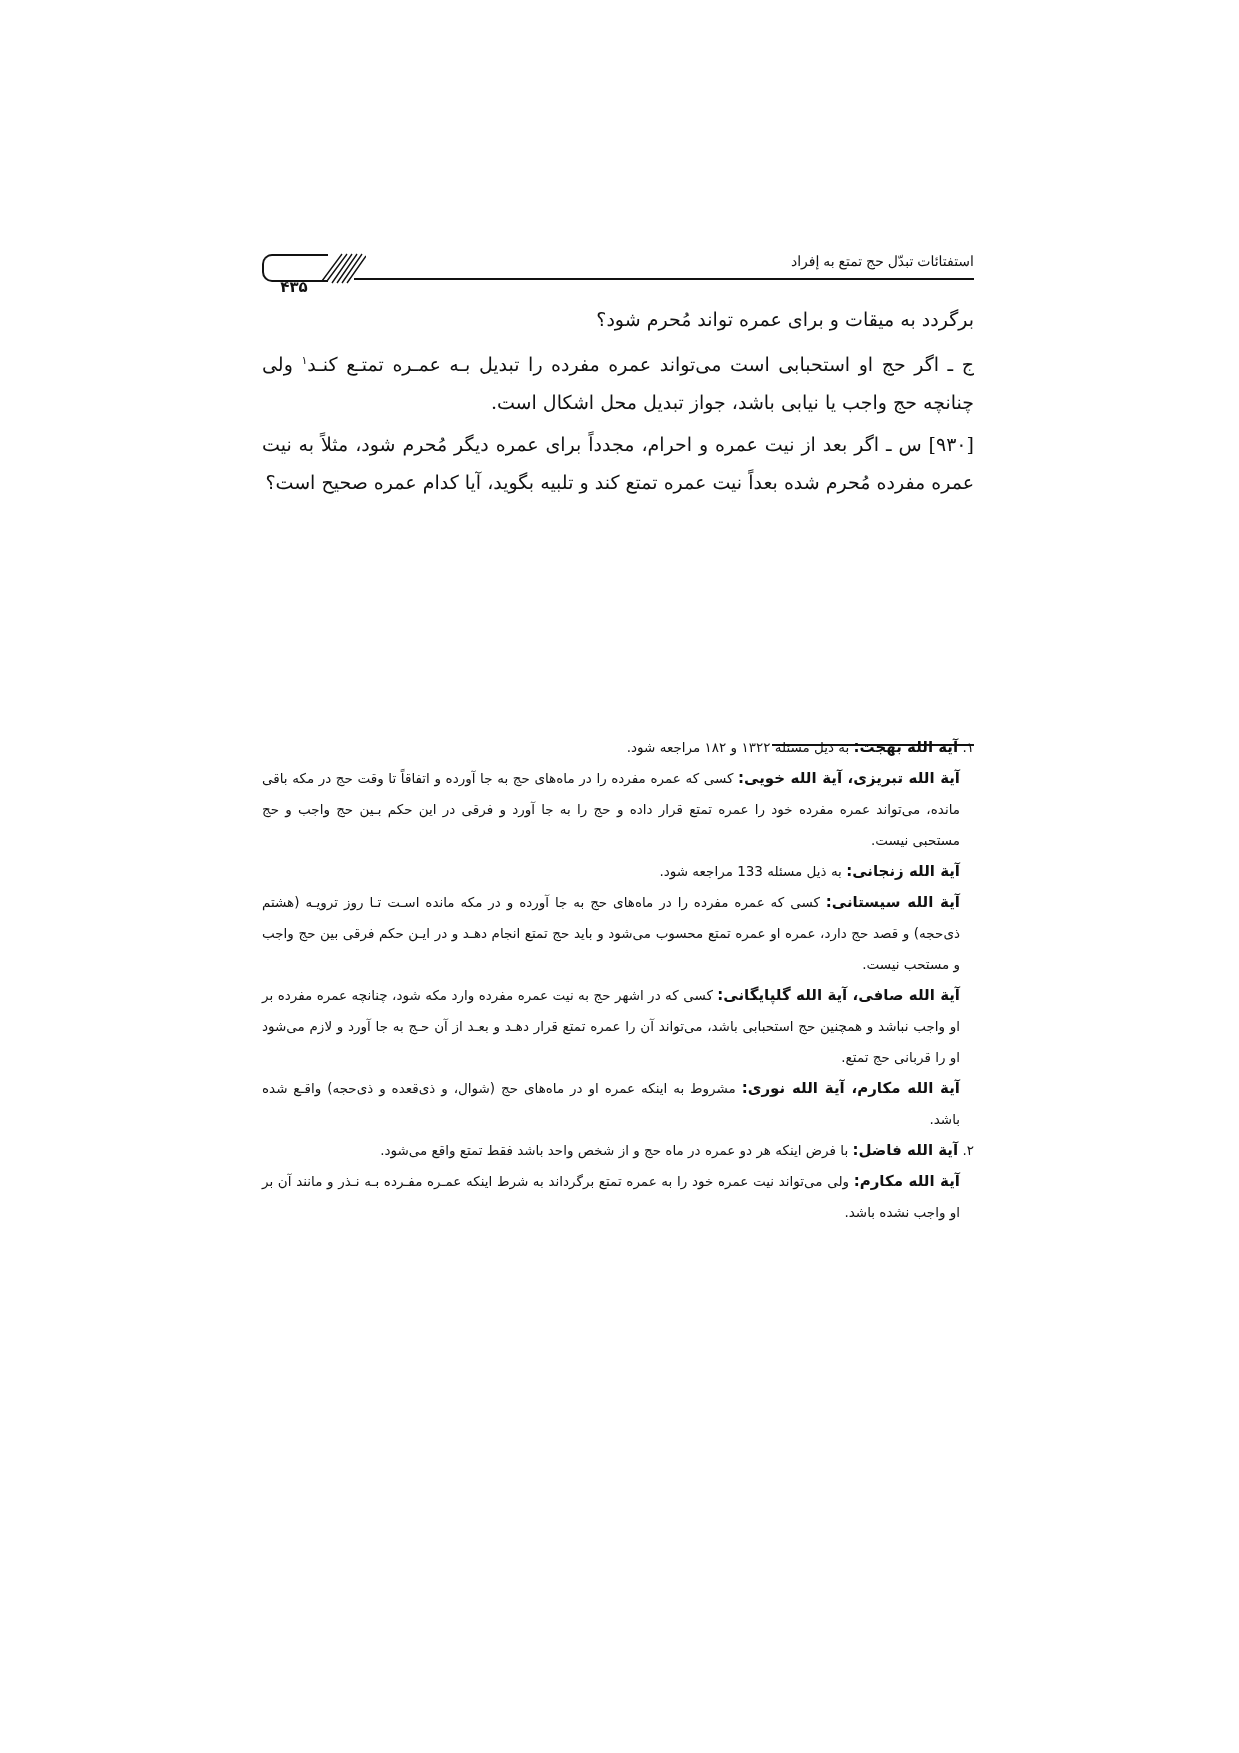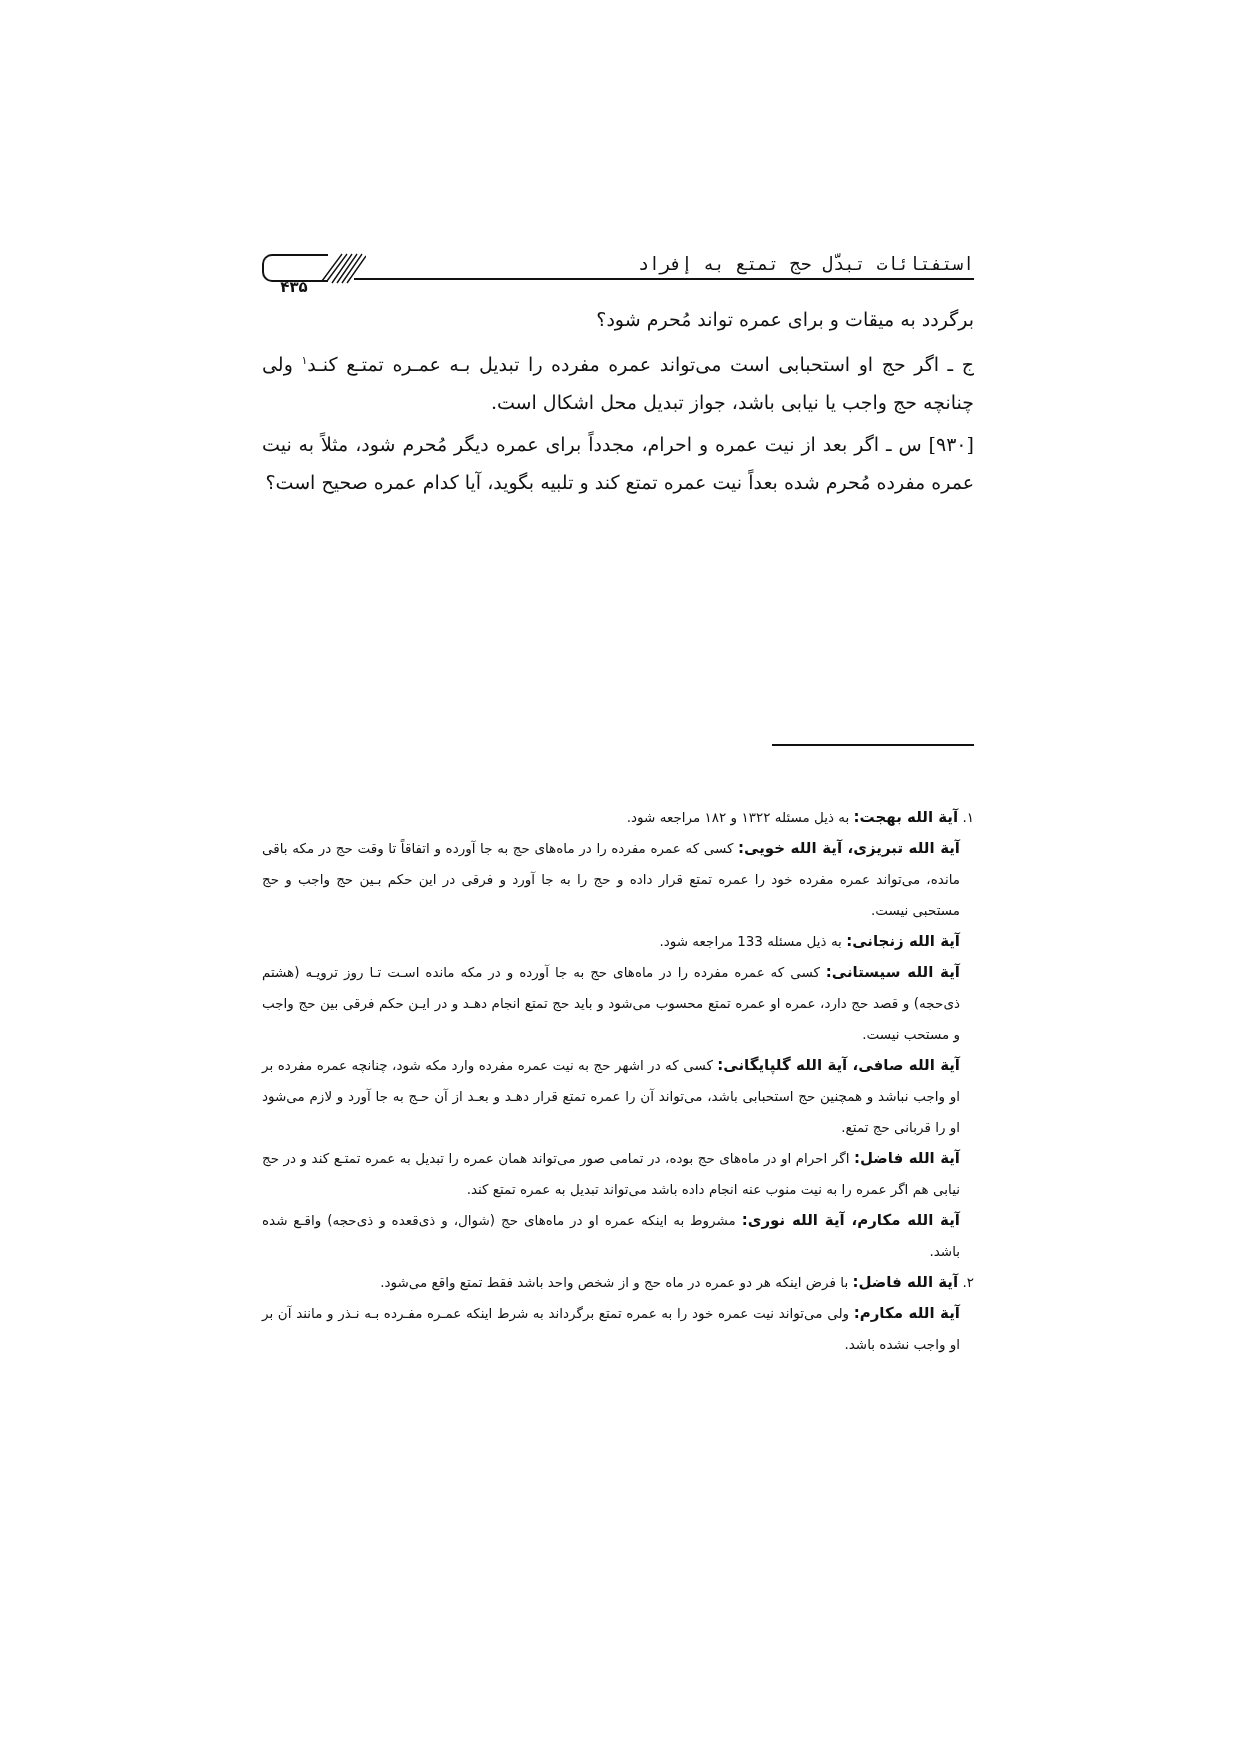--- a/index.html
+++ b/index.html
@@ -1,32 +1,32 @@
 <!DOCTYPE html>
 <html><head>
 <meta charset="utf-8">
 <style>
   html, body { margin:0; padding:0; background:#ffffff; }
   body { width:1239px; height:1753px; position:relative; overflow:hidden; font-family:"DejaVu Serif", serif; color:#111; }
   .page { position:absolute; left:0; top:0; width:1239px; height:1753px; }
 
   .header { position:absolute; left:262px; top:250px; width:712px; height:38px; }
   .header-rule { position:absolute; left:92px; right:0; bottom:8px; height:2px; background:#111; }
-  .running-title { position:absolute; right:0; top:3px; direction:rtl; font-family:Liberation Mono, monospace; font-size:18px; }
+  .running-title { position:absolute; right:0; top:3px; direction:rtl; font-family:Liberation Sans, sans-serif; font-size:14px; }
   .page-box { position:absolute; left:0; top:4px; width:64px; height:24px; border:2px solid #111; border-right:none; border-radius:10px 0 0 10px; }
   .page-number { position:absolute; left:0; top:4px; width:64px; height:26px; line-height:26px; text-align:center; font-family:"DejaVu Sans", sans-serif; font-size:15px; font-weight:bold; direction:rtl;margin-top:20px; }
   .slashes { position:absolute; left:56px; top:0; width:48px; height:34px; }
 
   .body-text { position:absolute; left:262px; top:300px; width:712px; direction:rtl; text-align:justify; font-size:19px; line-height:38px; }
   .body-text p { margin:0 0 4px 0; }
   .body-text sup { font-size:11px; }
 
   .fn-rule { position:absolute; left:772px; top:744px; width:202px; height:2px; background:#111; }
 
-  .footnotes { position:absolute; left:262px; top:802px; width:712px; direction:rtl; text-align:justify; font-family:"DejaVu Sans", sans-serif; font-size:13.5px; line-height:31px; }
+  .footnotes { position:absolute; left:262px; top:732px; width:712px; direction:rtl; text-align:justify; font-family:"DejaVu Sans", sans-serif; font-size:13.5px; line-height:31px; }
   .footnotes p { margin:0; }
   .footnotes .indent { padding-right:14px; }
   .footnotes b { font-weight:bold; font-size:15px; }
 </style>
 </head>
 <body>
 
 <div class="page">
 
   <div class="header">
@@ -50,19 +50,18 @@
   </div>
 
   <div class="fn-rule"></div>
 
   <div class="footnotes">
     <p><span>۱.</span> <b>آية الله بهجت:</b><span> به ذیل مسئله ۱۳۲۲ و ۱۸۲ مراجعه شود.</span></p>
     <p class="indent"><b>آية الله تبریزی، آية الله خویی:</b><span> کسی که عمره مفرده را در ماه‌های حج به جا آورده و اتفاقاً تا وقت حج در مکه باقی مانده، می‌تواند عمره مفرده خود را عمره تمتع قرار داده و حج را به جا آورد و فرقی در این حکم بـین حج واجب و حج مستحبی نیست.</span></p>
     <p class="indent"><b>آية الله زنجانی:</b><span> به ذیل مسئله 133 مراجعه شود.</span></p>
     <p class="indent"><b>آية الله سیستانی:</b><span> کسی که عمره مفرده را در ماه‌های حج به جا آورده و در مکه مانده اسـت تـا روز ترویـه (هشتم ذی‌حجه) و قصد حج دارد، عمره او عمره تمتع محسوب می‌شود و باید حج تمتع انجام دهـد و در ایـن حکم فرقی بین حج واجب و مستحب نیست.</span></p>
     <p class="indent"><b>آية الله صافی، آية الله گلپایگانی:</b><span> کسی که در اشهر حج به نیت عمره مفرده وارد مکه شود، چنانچه عمره مفرده بر او واجب نباشد و همچنین حج استحبابی باشد، می‌تواند آن را عمره تمتع قرار دهـد و بعـد از آن حـج به جا آورد و لازم می‌شود او را قربانی حج تمتع.</span></p>
-    <p class="indent"><b>آية الله فاضل:</b><span> اگر احرام او در ماه‌های حج بوده، در تمامی صور می‌تواند همان عمره را تبدیل به عمره تمتـع کند و در حج نیابی هم اگر عمره را به نیت منوب عنه انجام داده باشد می‌تواند تبدیل به عمره تمتع کند.</span></p>
     <p class="indent"><b>آية الله مکارم، آية الله نوری:</b><span> مشروط به اینکه عمره او در ماه‌های حج (شوال، و ذی‌قعده و ذی‌حجه) واقـع شده باشد.</span></p>
     <p><span>۲.</span> <b>آية الله فاضل:</b><span> با فرض اینکه هر دو عمره در ماه حج و از شخص واحد باشد فقط تمتع واقع می‌شود.</span></p>
     <p class="indent"><b>آية الله مکارم:</b><span> ولی می‌تواند نیت عمره خود را به عمره تمتع برگرداند به شرط اینکه عمـره مفـرده بـه نـذر و مانند آن بر او واجب نشده باشد.</span></p>
   </div>
 
 </div>
 
 </body></html>

